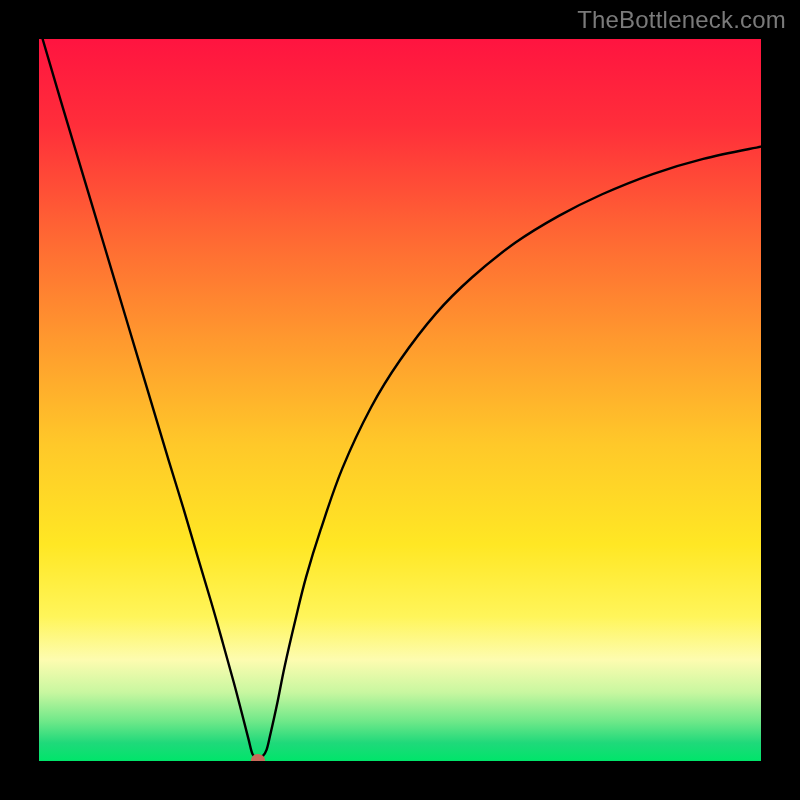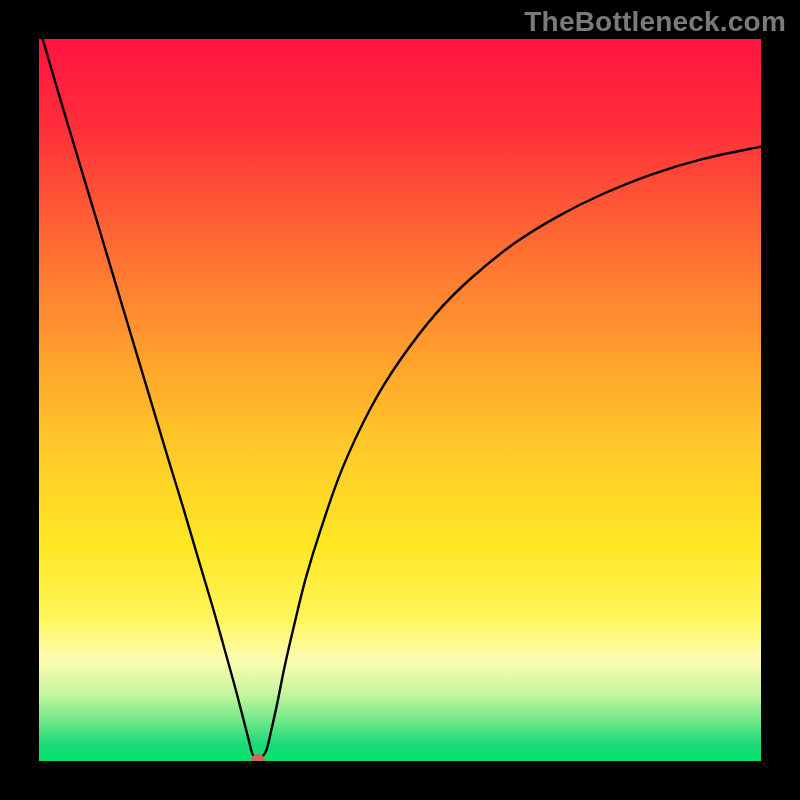--- a/index.html
+++ b/index.html
@@ -44,22 +44,22 @@
     width: 14px;
     height: 12px;
     border-radius: 50%;
     transform: translate(-50%, -50%);
   }
   .watermark {
     position: absolute;
     top: 6px;
     right: 14px;
     color: #7a7a7a;
-    font-size: 28px;
-    font-weight: 700;
+    font-size: 24px;
+    font-weight: 400;
     letter-spacing: 0.2px;
     user-select: none;
   }
 </style>
 </head>
 <body>
 
 <div class="frame">
 
   <div class="watermark">TheBottleneck.com</div>

